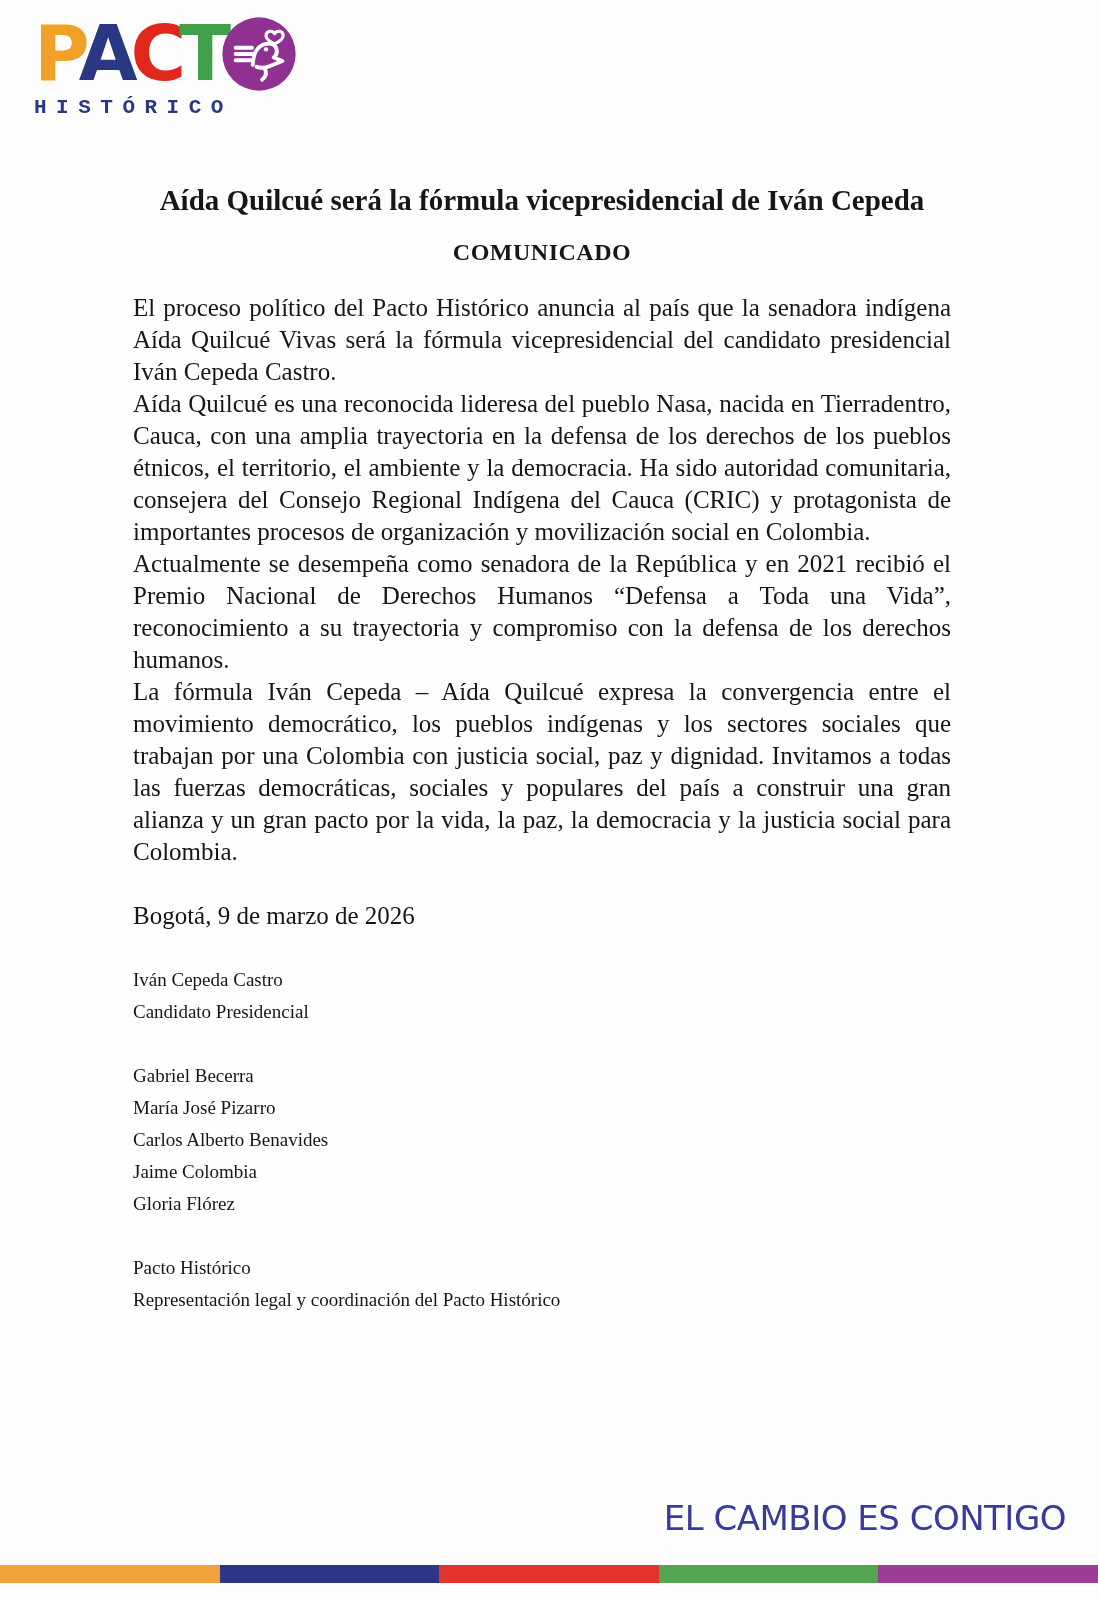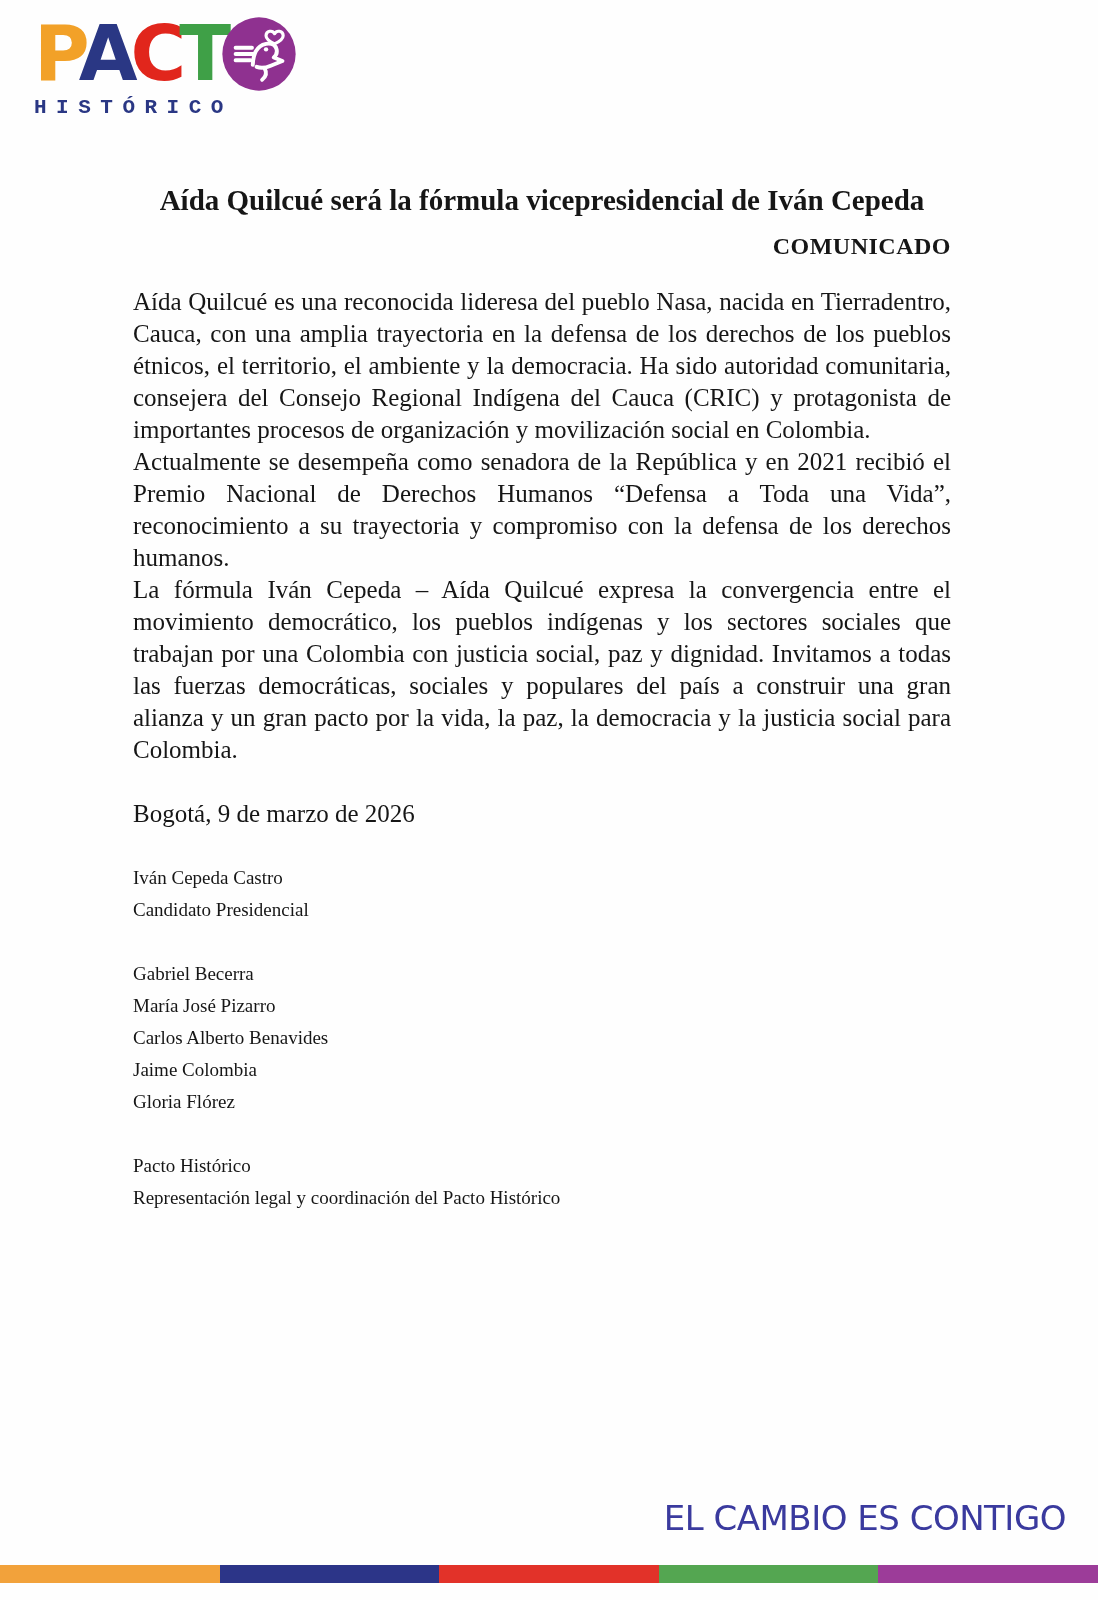--- a/index.html
+++ b/index.html
@@ -29,21 +29,21 @@
     font-size:21px;letter-spacing:9.5px;color:#2A3784;white-space:nowrap;
   }
 
   
   .content{position:absolute;left:133px;top:0;width:818px;}
   .doc-title{
     margin:183px 0 4px 0;text-align:center;
     font-weight:bold;font-size:29px;line-height:34px;
   }
   .doc-subtitle{
-    margin:16px 0 0 0;text-align:right;
+    margin:22px 0 0 0;text-align:center;
     font-weight:bold;font-size:24px;letter-spacing:0.5px;
   }
   .paras{margin-top:26px;}
   .paras p{
     margin:0;text-align:justify;
     font-size:25px;line-height:32px;
   }
   .dateline{margin-top:32px;font-size:25px;line-height:32px;}
   .sig-block{margin-top:32px;font-size:25px;line-height:32px;}
   .sig-block div{font-size:19px;line-height:32px;}
@@ -88,20 +88,21 @@
       </span>
     </div>
     <div class="logo-sub">HISTÓRICO</div>
   </div>
 
   <div class="content">
     <h1 class="doc-title">Aída Quilcué será la fórmula vicepresidencial de Iván Cepeda</h1>
     <h2 class="doc-subtitle">COMUNICADO</h2>
 
     <div class="paras">
+      <p>El proceso político del Pacto Histórico anuncia al país que la senadora indígena Aída Quilcué Vivas será la fórmula vicepresidencial del candidato presidencial Iván Cepeda Castro.</p>
       <p>Aída Quilcué es una reconocida lideresa del pueblo Nasa, nacida en Tierradentro, Cauca, con una amplia trayectoria en la defensa de los derechos de los pueblos étnicos, el territorio, el ambiente y la democracia. Ha sido autoridad comunitaria, consejera del Consejo Regional Indígena del Cauca (CRIC) y protagonista de importantes procesos de organización y movilización social en Colombia.</p>
       <p>Actualmente se desempeña como senadora de la República y en 2021 recibió el Premio Nacional de Derechos Humanos “Defensa a Toda una Vida”, reconocimiento a su trayectoria y compromiso con la defensa de los derechos humanos.</p>
       <p>La fórmula Iván Cepeda – Aída Quilcué expresa la convergencia entre el movimiento democrático, los pueblos indígenas y los sectores sociales que trabajan por una Colombia con justicia social, paz y dignidad. Invitamos a todas las fuerzas democráticas, sociales y populares del país a construir una gran alianza y un gran pacto por la vida, la paz, la democracia y la justicia social para Colombia.</p>
     </div>
 
     <div class="dateline">Bogotá, 9 de marzo de 2026</div>
 
     <div class="sig-block">
       <div>Iván Cepeda Castro</div>
       <div>Candidato Presidencial</div>

